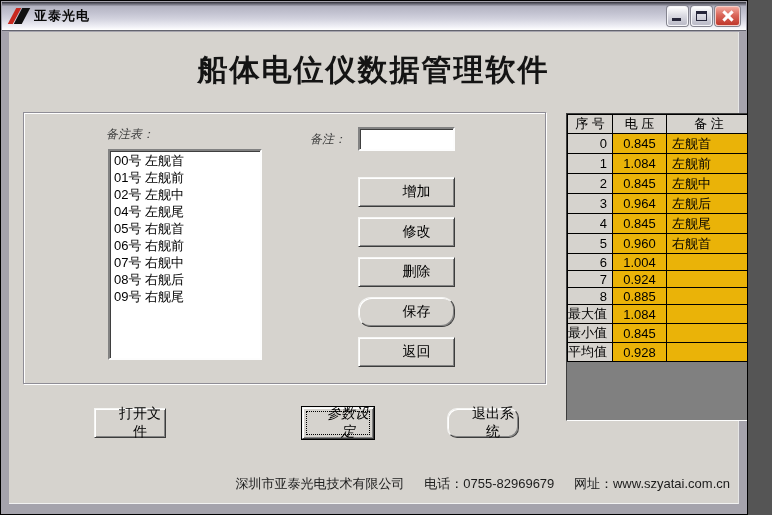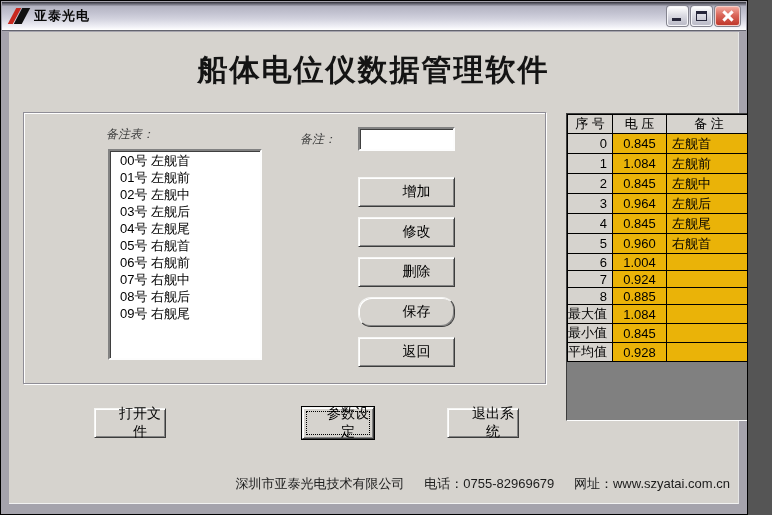--- a/index.html
+++ b/index.html
@@ -50,30 +50,30 @@
   }
 
   
   .groupbox{
     position:absolute; left:14px; top:80px; width:523px; height:272px;
     border:1px solid #8f8d96;
     box-shadow:1px 1px 0 #ffffff, inset 1px 1px 0 #ffffff;
   }
   .lbl{ position:absolute; font-size:12px; color:#404040;font-style:italic; }
   .lbl-list{ left:82px; top:13px; }
-  .lbl-remark{ left:276px; top:18px; }
+  .lbl-remark{ left:286px; top:18px; }
 
   .listbox{
     position:absolute; left:84px; top:36px; width:154px; height:211px;
     background:#fff; font-size:13px; line-height:17px; padding:1px 2px;
     border:2px solid; border-color:#828282 #fdfdfd #fdfdfd #828282;
     box-shadow:inset 1px 1px 0 #3f3f3f;
     overflow:hidden; cursor:default;
   }
-  .listbox .li{ white-space:nowrap; padding-left:8px; }
+  .listbox .li{ white-space:nowrap; padding-left:2px; }
 
   .textbox{
     position:absolute; left:334px; top:14px; width:97px; height:24px;
     background:#fff; border:2px solid; border-color:#828282 #fdfdfd #fdfdfd #828282;
     box-shadow:inset 1px 1px 0 #3f3f3f; font-size:13px; padding:2px 4px; outline:none;
   }
 
   .btn{
     background:#d6d3ce; font-size:14px; color:#000; text-align:center;
     font-family:"Liberation Sans", sans-serif;
@@ -97,26 +97,26 @@
   table.grid td.c-volt{ width:54px; text-align:center; }
   table.grid td.c-rem{ width:85px; text-align:left; padding-left:5px; }
   table.grid tr.hdr td{ background:#d6d3ce; text-align:center; padding:0; height:19px; }
   tr.r-tall td{ height:20px; } tr.r-mid td{ height:17px; } tr.r-sm td{ height:15px; }
 
   
   .btn-open{ position:absolute; left:85px; top:376px; width:72px; height:30px; }
   .btn-savef{ position:absolute; left:157px; top:376px; width:72px; height:30px; }
   .btn-default-wrap{
     position:absolute; left:292px; top:374px; width:74px; height:34px;
-    border:1px solid #000; background:#fef9c3;
+    border:1px solid #000; background:#fef9c3;font-style:italic;
   }
   .btn-default-wrap .btn{ width:100%; height:100%; position:relative; }
   .focus-rect{ position:absolute; inset:3px; border:1px dotted #000; pointer-events:none; }
   .btn-upload{ position:absolute; left:366px; top:376px; width:72px; height:30px; }
-  .btn-exit{ position:absolute; left:438px; top:376px; width:72px; height:30px; }
+  .btn-exit{ position:absolute; left:438px; top:376px; width:72px; height:30px;border-radius:10px; }
 
   .footer{
     position:absolute; left:0; width:100%; top:443px;
     text-align:right; font-size:13px; color:#1c1c1c;
   }
   .footer span{ margin:0 8px; }
 </style>
 </head>
 <body>
 
@@ -146,21 +146,20 @@
 
     <div class="heading">船体电位仪数据管理软件</div>
 
     <div class="groupbox">
       <span class="lbl lbl-list">备注表：</span>
 
       <div class="listbox">
         <div class="li">00号 左舰首</div>
         <div class="li">01号 左舰前</div>
         <div class="li">02号 左舰中</div>
-        <div class="li">03号 左舰后</div>
         <div class="li">04号 左舰尾</div>
         <div class="li">05号 右舰首</div>
         <div class="li">06号 右舰前</div>
         <div class="li">07号 右舰中</div>
         <div class="li">08号 右舰后</div>
         <div class="li">09号 右舰尾</div>
       </div>
 
       <span class="lbl lbl-remark">备注：</span>
       <input class="textbox" type="text" value="" style="">

